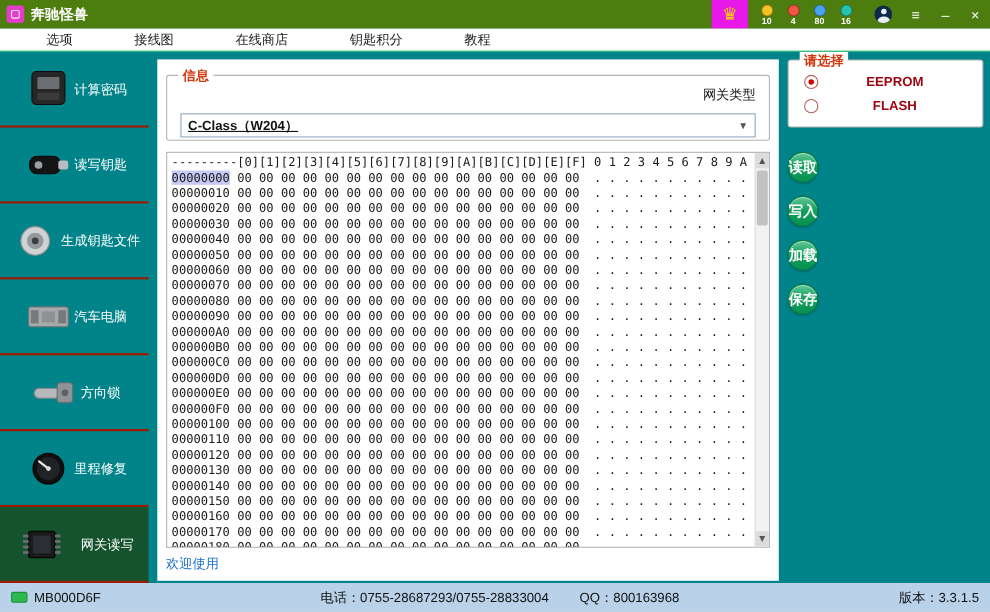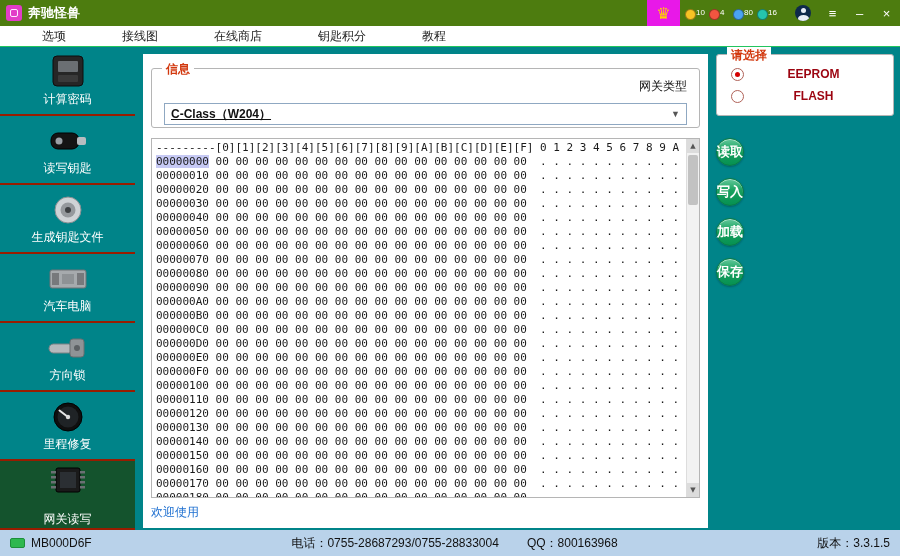--- a/index.html
+++ b/index.html
@@ -7,37 +7,37 @@
   .window { width:900px; height:556px; display:flex; flex-direction:column; background:#008489; }
 
   
   .titlebar { flex:0 0 26px; height:26px; background:#4d7c0f; display:flex; align-items:center; color:#fff; }
   .app-icon { width:16px; height:16px; margin-left:6px; border-radius:3px; background:#e23cc8; position:relative; flex:0 0 16px; }
   .app-icon::after { content:""; position:absolute; inset:4px; border:1px solid #ffe9ff; border-radius:2px; }
   .win-title { font-size:13px; font-weight:bold; margin-left:6px; }
   .tb-right { margin-left:auto; display:flex; align-items:center; height:100%; }
   .crown-box { width:33px; height:26px; background:#e818e8; display:flex; align-items:center; justify-content:center; font-size:16px; color:#ffd400; }
   .coins { display:flex; margin-left:5px; }
-  .coin { width:24px; display:flex; flex-direction:row; align-items:center; }
+  .coin { width:24px; display:flex; flex-direction:column; align-items:center;font-weight:bold; }
   .coin-circle { width:11px; height:11px; border-radius:50%; margin-top:2px; border:1px solid rgba(0,0,0,.35); }
   .coin-value { font-size:8px; line-height:10px; color:#fff; }
   .avatar { width:16px; height:16px; border-radius:50%; background:#0e2a4a; margin:0 8px 0 14px; position:relative; overflow:hidden; flex:0 0 16px; }
   .avatar::before { content:""; position:absolute; top:3px; left:5.5px; width:5px; height:5px; border-radius:50%; background:#e8eef5; }
   .avatar::after { content:""; position:absolute; top:9.5px; left:2.5px; width:11px; height:7px; border-radius:50% 50% 0 0; background:#e8eef5; }
   .tb-btn { width:27px; height:26px; display:flex; align-items:center; justify-content:center; font-size:13px; cursor:default; }
 
   
   .menubar { flex:0 0 21px; height:21px; background:#ffffff; border-bottom:1px solid #22c55e; display:flex; align-items:center; font-size:12px; color:#222; }
   .menu-item { margin-left:56px; white-space:nowrap; }
   .menu-item:first-child { margin-left:42px; }
 
   
   .main { flex:1; display:flex; background:#008489; overflow:hidden; }
   .sidebar { width:135px; flex:0 0 135px; display:flex; flex-direction:column; }
-  .side-item { height:69px; display:flex; flex-direction:column; align-items:center; justify-content:center; border-bottom:2px solid #991c00; color:#fff; font-size:12px; }
+  .side-item { height:69px; display:flex; flex-direction:row; align-items:center; justify-content:center; border-bottom:2px solid #991c00; color:#fff; font-size:12px; }
   .side-item.selected { background:#14532d;gap:12px; }
   .side-icon { height:36px; display:flex; align-items:center; justify-content:center; }
   .side-label { margin-top:1px; white-space:nowrap; }
 
   .center-panel { width:565px; flex:0 0 565px; height:474px; margin:7px 0 0 8px; background:#fff; padding:8px; }
   .groupbox { position:relative; border:1px solid #b5b5b5; border-radius:3px; background:#fff; }
   .gb-label { position:absolute; top:-8px; left:10px; background:#fff; padding:0 4px; font-size:12px; font-weight:bold; color:#d2380e; }
   .info-box { height:60px; margin-top:6px; padding:9px 12px 0; }
   .field-label { font-size:12px; color:#111;text-align:right; }
   .combo { margin-top:8px; height:22px; border:1px solid #8fa8c2; background:#fff; display:flex; align-items:center; padding-left:6px; font-size:12px; font-weight:bold; color:#111; position:relative;text-decoration:underline; }

